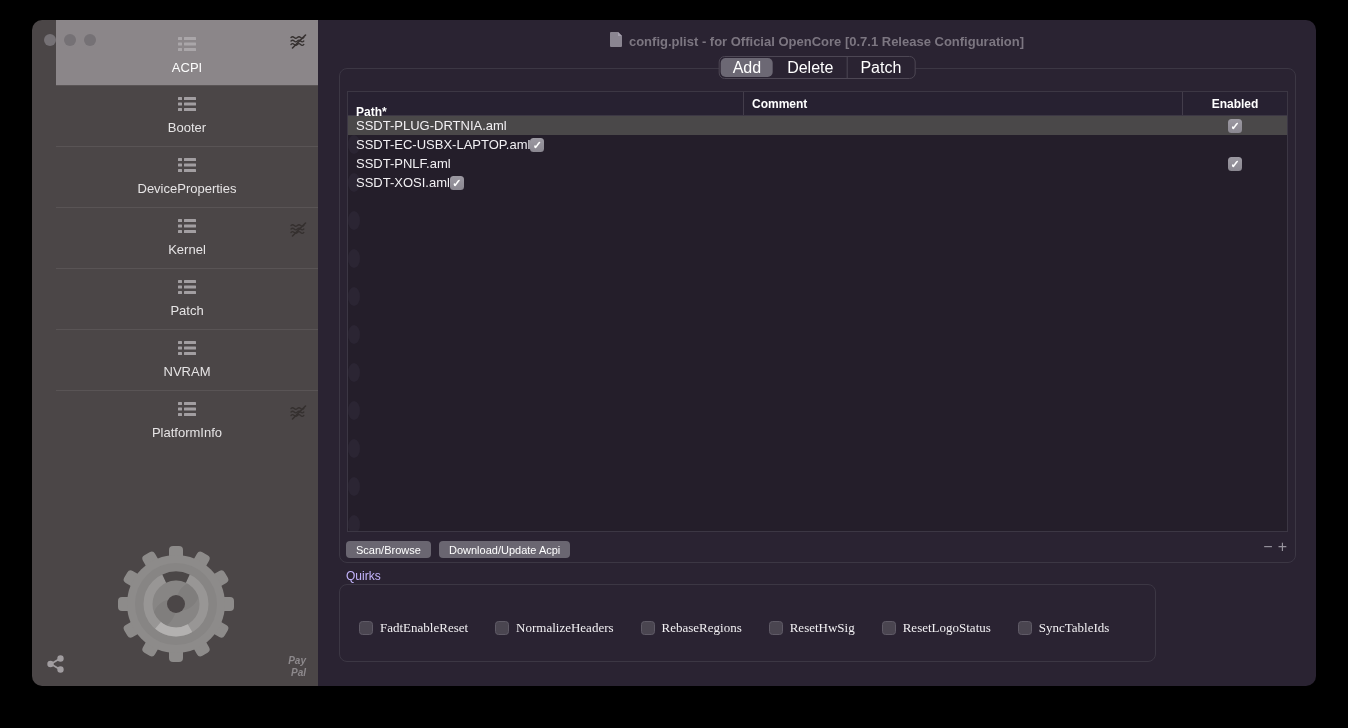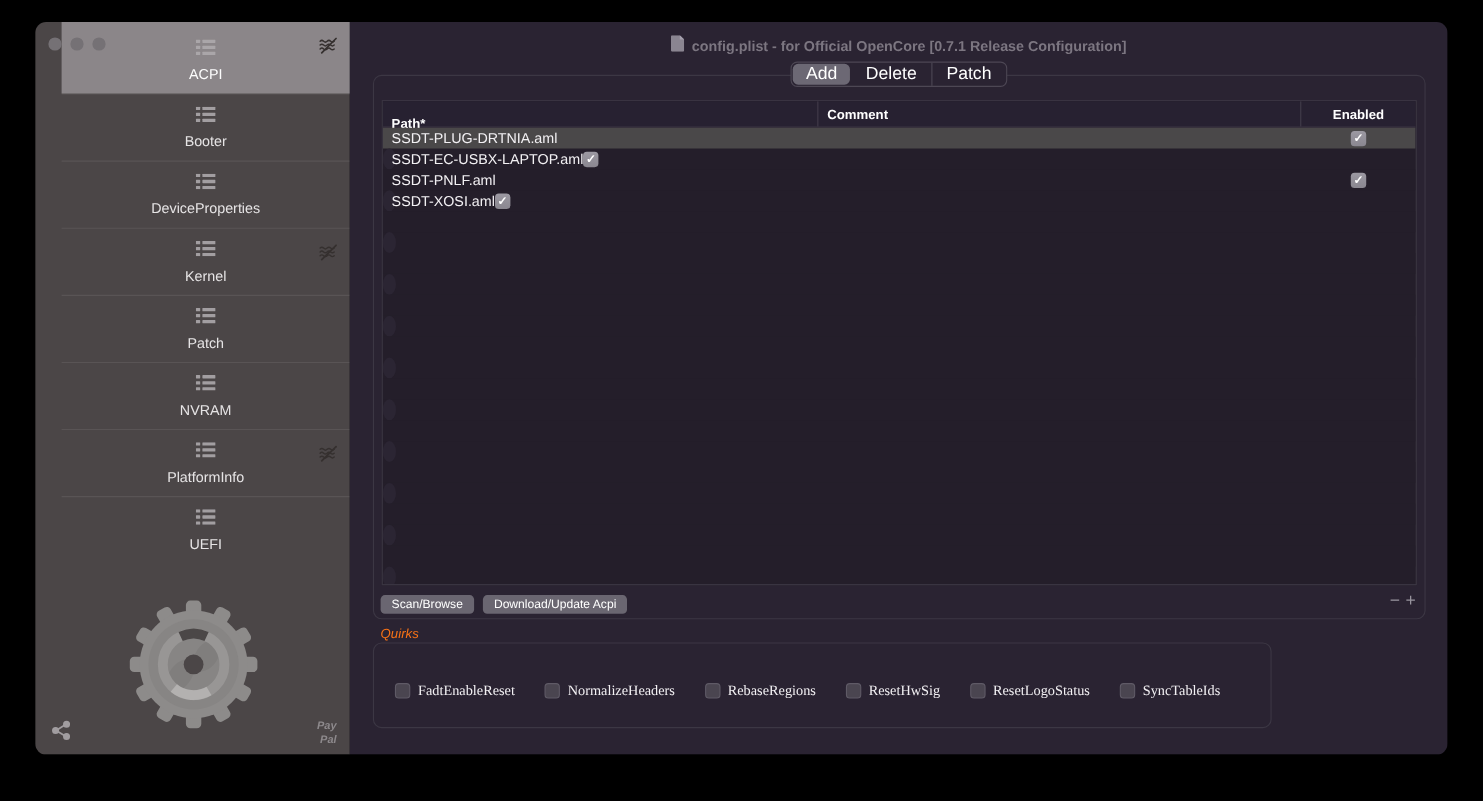--- a/index.html
+++ b/index.html
@@ -32,21 +32,21 @@
   .tabset{position:absolute;top:36px;left:50%;transform:translateX(-50%);display:flex;height:23px;
           border:1px solid #4d4754;border-radius:6px;background:#2a2332;z-index:3;box-sizing:border-box;}
   .tab{padding:0 13px;display:flex;align-items:center;font-size:16px;color:#fff;}
   .tab + .tab{border-left:1px solid #4d4754;}
   .tab.selected{background:#6c6874;border-radius:5px;margin:1px;padding:0 12px;border-left:none;}
   .tab.selected + .tab{border-left:none;}
 
   .box{position:absolute;border:1px solid #3c3744;border-radius:8px;box-sizing:border-box;}
   .box1{left:21px;top:48px;width:957px;height:495px;}
   .box2{left:21px;top:564px;width:817px;height:78px;font-family:Liberation Serif, serif;}
-  .box2-label{position:absolute;left:28px;top:549px;font-size:12px;color:#f97316;font-style:italic;}
+  .box2-label{position:absolute;left:28px;top:549px;font-size:12px;color:#c4b5fd;}
 
   .table{position:absolute;left:7px;top:22px;width:941px;height:441px;border:1px solid #3c3744;
          background:#241e2a;display:flex;flex-direction:column;overflow:hidden;box-sizing:border-box;}
   .thead{display:flex;height:23px;flex:none;background:#272131;border-bottom:1px solid #3c3744;
          align-items:stretch;font-size:12px;font-weight:bold;color:#fff;}
   .th{display:flex;align-items:center;}
   .th-path{width:395px;padding-left:8px;box-sizing:border-box;margin-top:16px;}
   .th-comment{flex:1;padding-left:8px;border-left:1px solid #433d4b;}
   .th-enabled{width:104px;border-left:1px solid #433d4b;justify-content:center;}
   .tbody{flex:1;overflow:hidden;}
@@ -205,34 +205,20 @@
       <svg width="18" height="14" viewBox="0 0 18 14" fill="currentColor">
         <rect x="0" y="0" width="4" height="3" rx="0.5"></rect>
                 <rect x="6" y="0" width="12" height="3" rx="0.5"></rect>
         <rect x="0" y="5.5" width="4" height="3" rx="0.5"></rect>
                 <rect x="6" y="5.5" width="12" height="3" rx="0.5"></rect>
         <rect x="0" y="11" width="4" height="3" rx="0.5"></rect>
                 <rect x="6" y="11" width="12" height="3" rx="0.5"></rect>
       </svg>
     </span>
     <span class="side-label">PlatformInfo</span>
-  </div>
-          <div class="side-item">
-
-    <span class="side-icon">
-      <svg width="18" height="14" viewBox="0 0 18 14" fill="currentColor">
-        <rect x="0" y="0" width="4" height="3" rx="0.5"></rect>
-                <rect x="6" y="0" width="12" height="3" rx="0.5"></rect>
-        <rect x="0" y="5.5" width="4" height="3" rx="0.5"></rect>
-                <rect x="6" y="5.5" width="12" height="3" rx="0.5"></rect>
-        <rect x="0" y="11" width="4" height="3" rx="0.5"></rect>
-                <rect x="6" y="11" width="12" height="3" rx="0.5"></rect>
-      </svg>
-    </span>
-    <span class="side-label">UEFI</span>
   </div>
         </div>
 
       <div class="logo-wrap">
         <svg width="120" height="120" viewBox="0 0 120 120">
           <g fill="#8d8b8a">
             <g id="teeth">
                 <rect x="53" y="2" width="14" height="18" rx="4" transform="rotate(0 60 60)"></rect>
                 <rect x="53" y="2" width="14" height="18" rx="4" transform="rotate(30 60 60)"></rect>
                 <rect x="53" y="2" width="14" height="18" rx="4" transform="rotate(60 60 60)"></rect>

